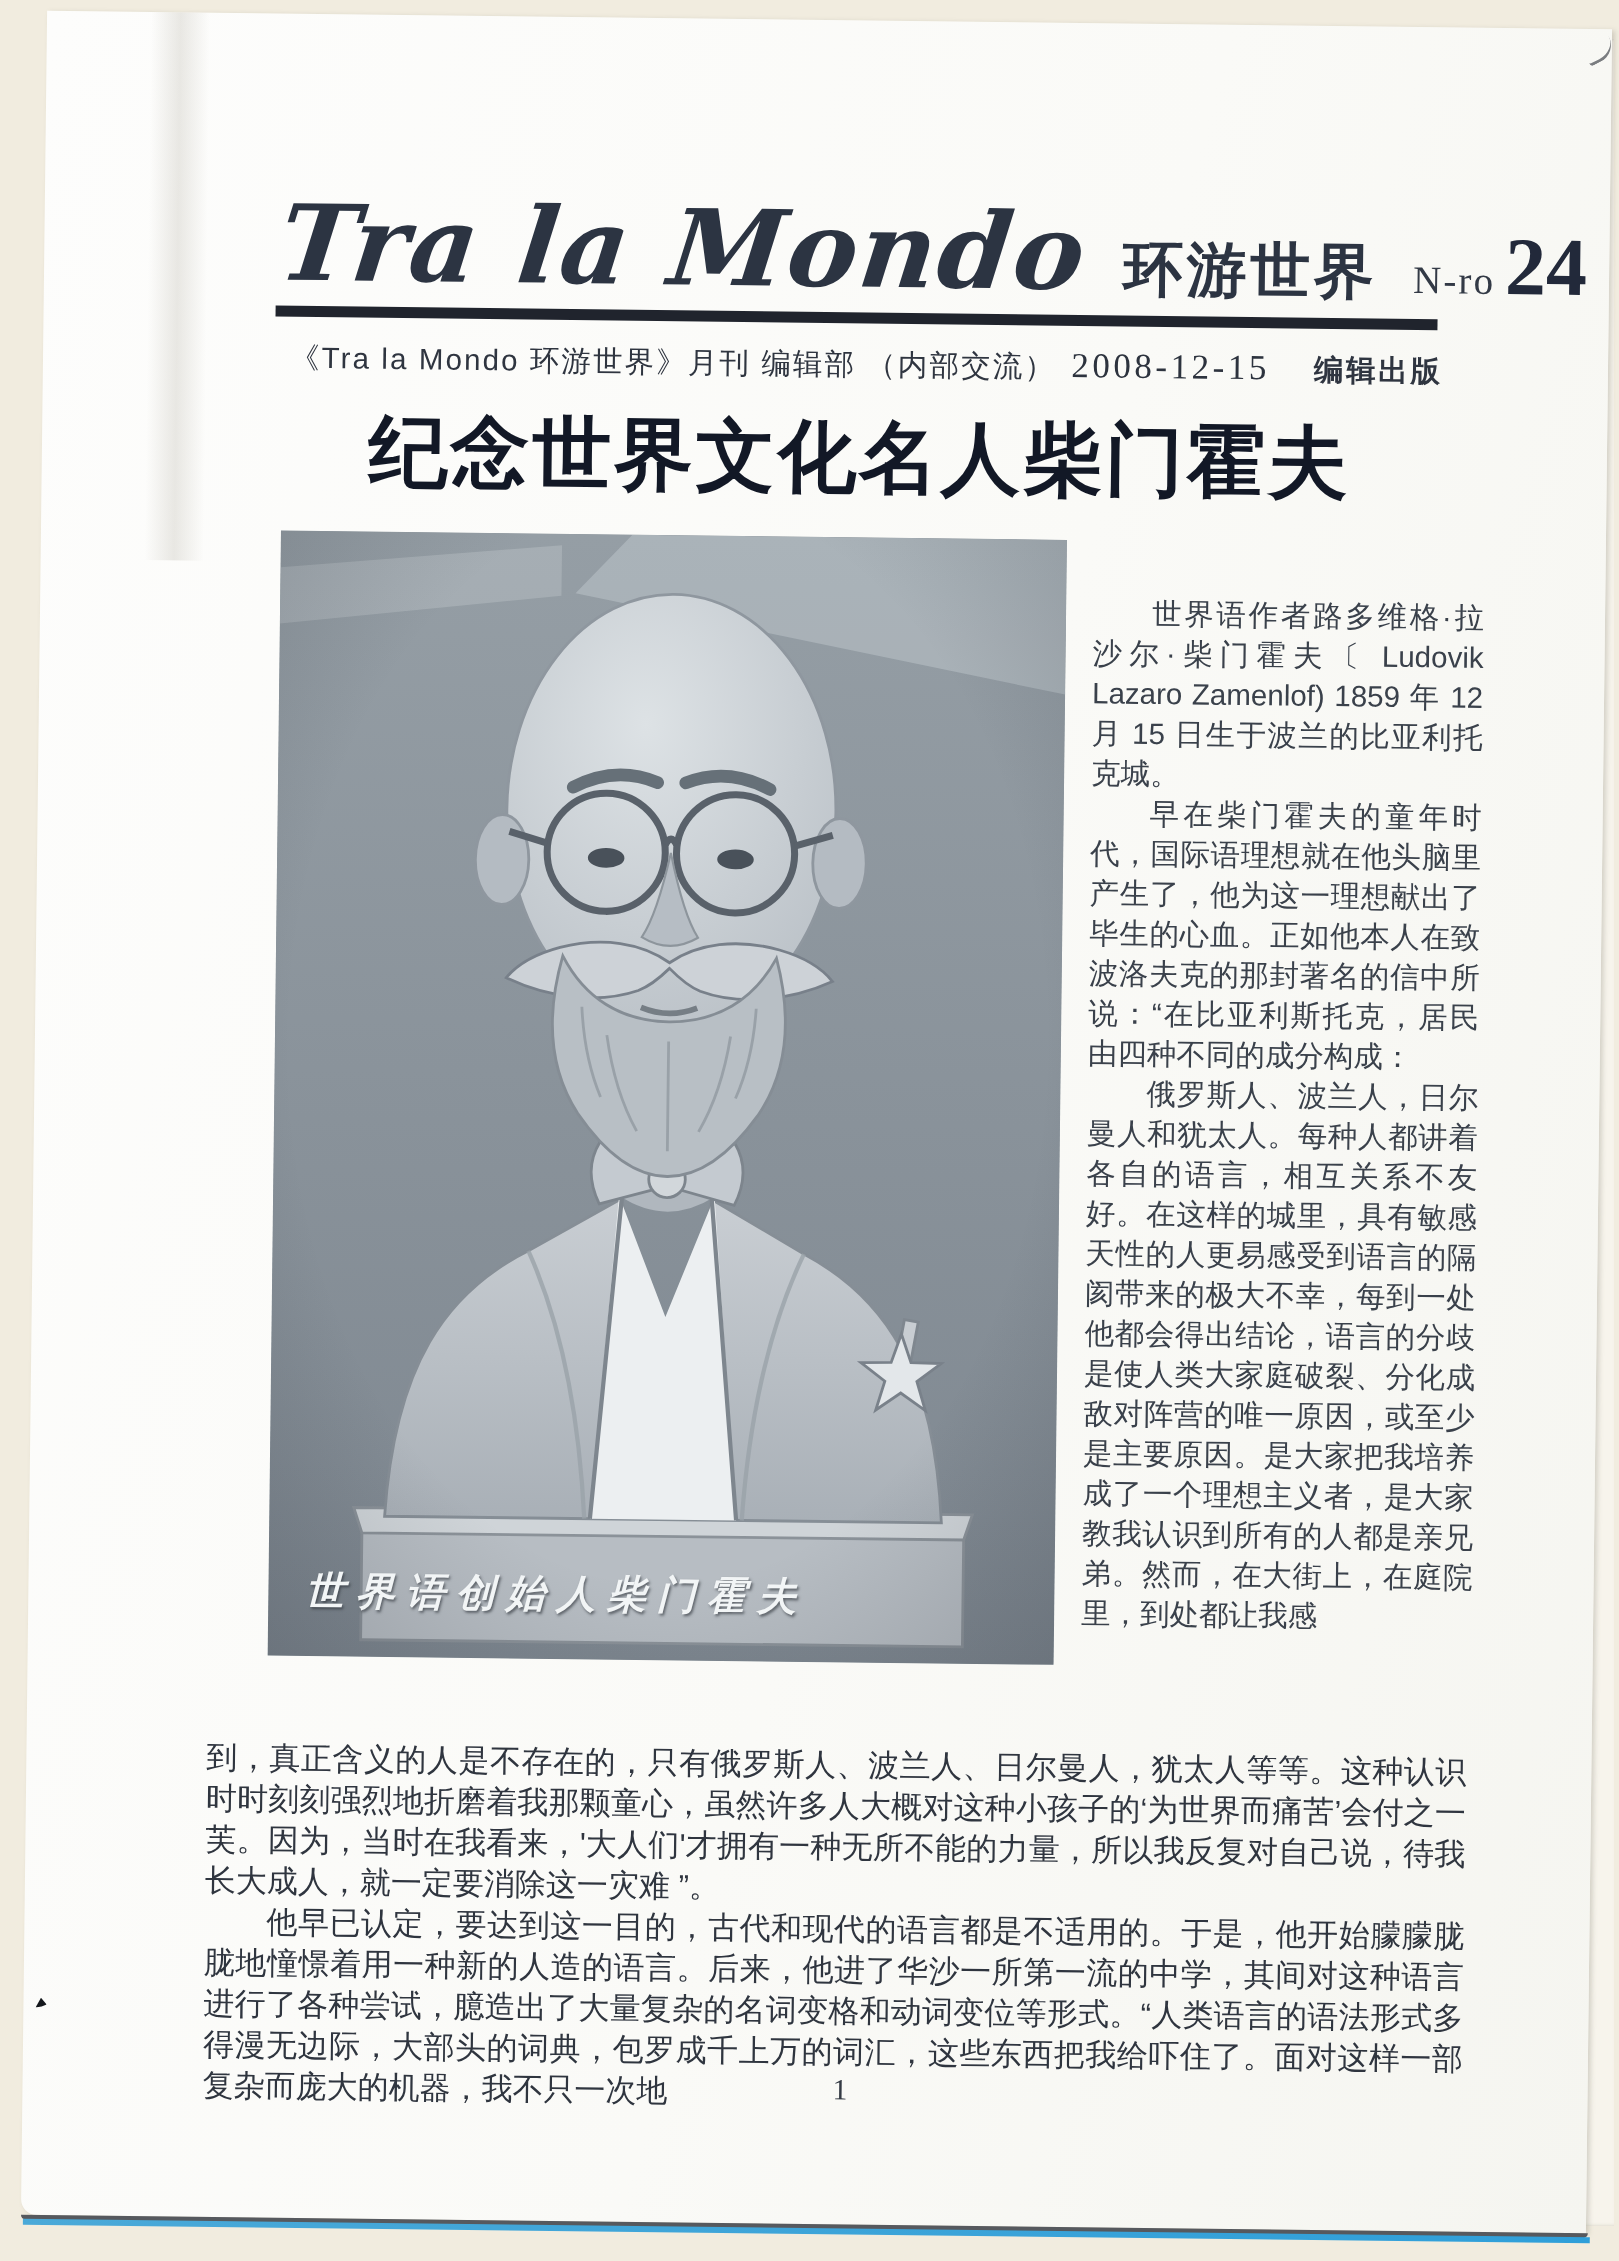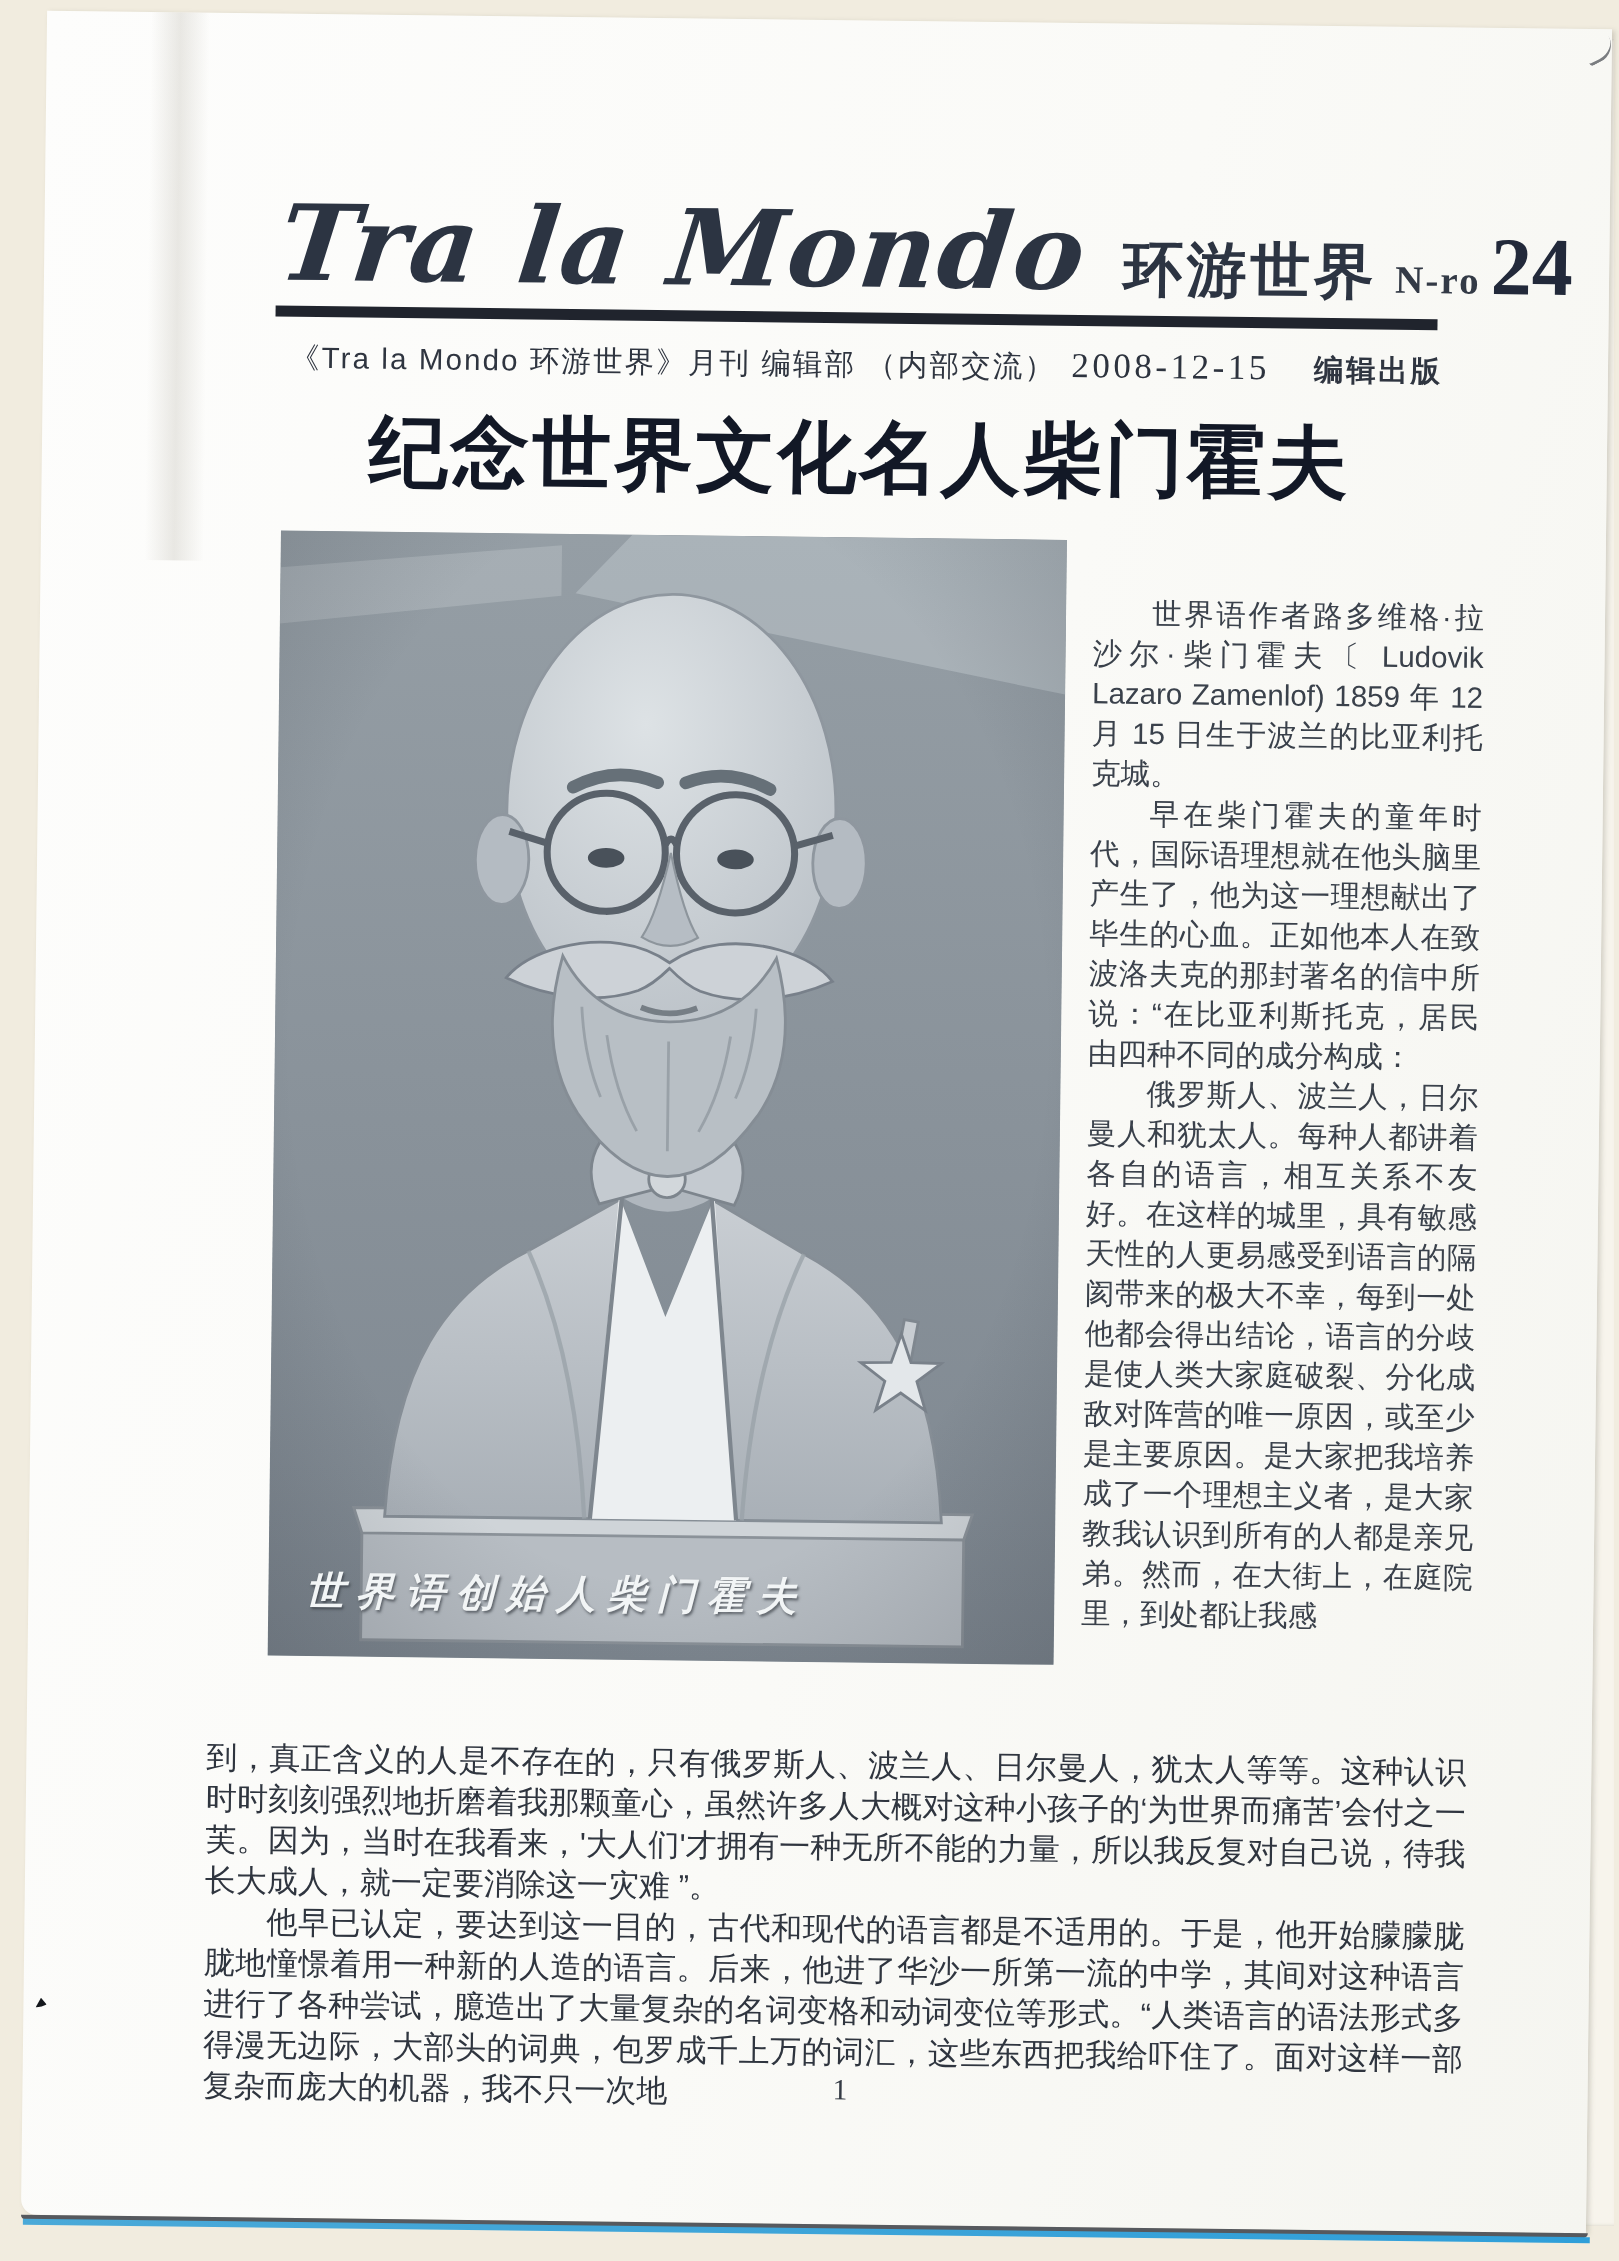--- a/index.html
+++ b/index.html
@@ -53,21 +53,21 @@
     font-family:"DejaVu Serif","Liberation Serif",serif;
     font-style:italic;font-weight:bold;font-size:105px;letter-spacing:2.1px;
     transform:skewX(-6deg);display:inline-block;
   }
   .brand-cjk{
     font-size:60px;font-weight:bold;letter-spacing:3.5px;margin-left:37px;
     font-family:"Liberation Sans","DejaVu Sans",sans-serif;
   }
   .issue-label{
     font-family:"Liberation Serif","DejaVu Serif",serif;
-    font-size:39px;margin-left:18px;letter-spacing:2.1px;color:#333a46;font-weight:bold;
+    font-size:39px;margin-left:36px;letter-spacing:2.1px;color:#333a46;
   }
   .issue-number{
     font-family:"Liberation Serif","DejaVu Serif",serif;
     font-size:82px;font-weight:bold;margin-left:9.8px;color:#22293a;
   }
   .masthead-rule{
     position:absolute;left:232px;top:292px;width:1162px;height:11.2px;background:#20242d;
   }
   .subhead{
     position:absolute;left:247px;top:323px;width:1153px;

